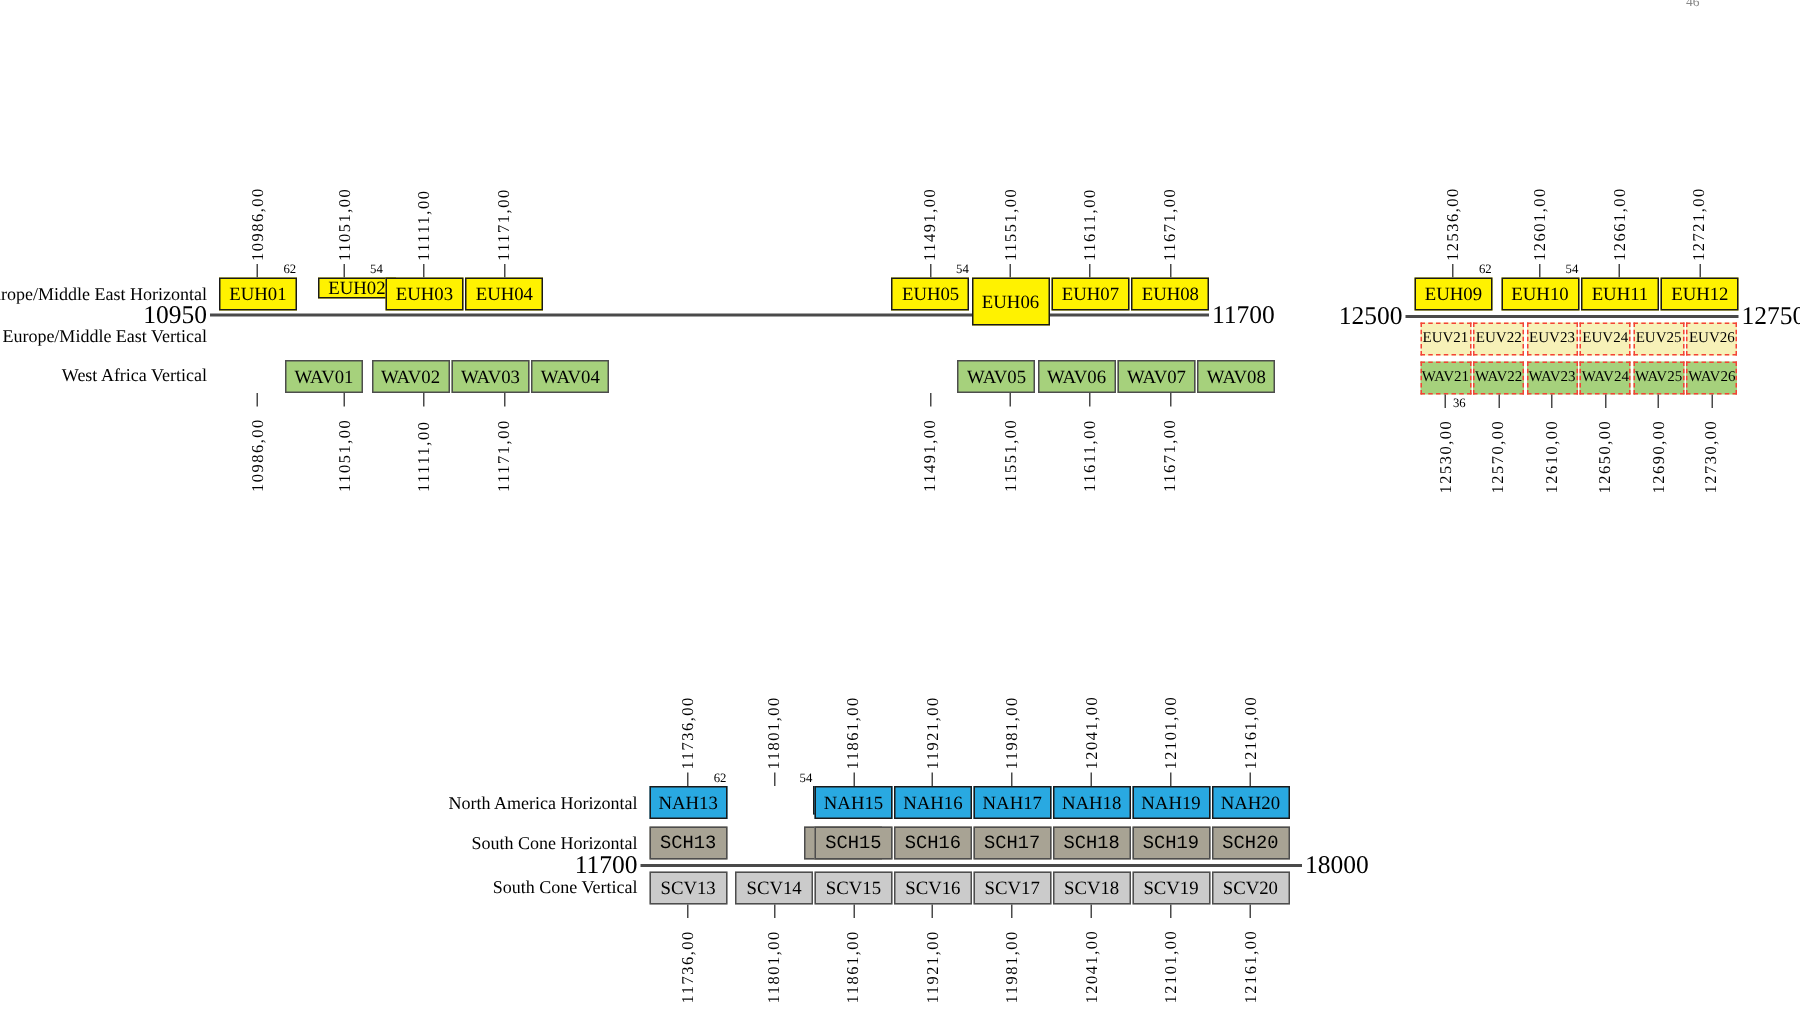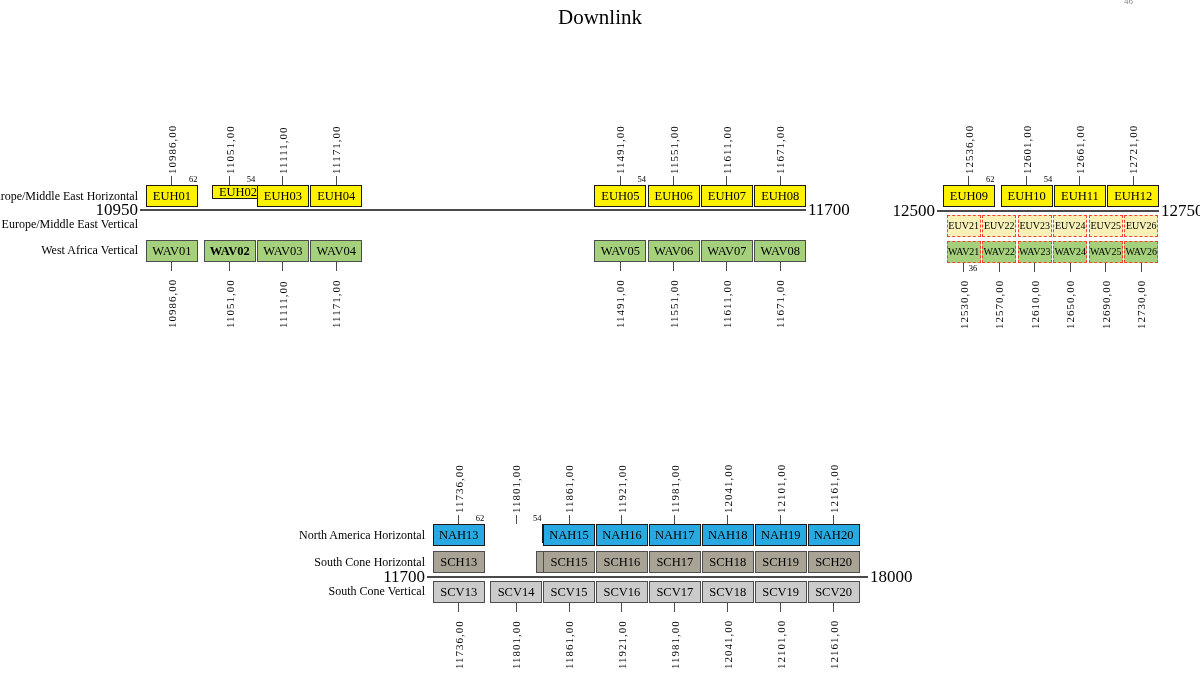--- a/index.html
+++ b/index.html
@@ -6,37 +6,36 @@
   #stage{position:relative;width:1200px;height:674px;background:#ffffff;overflow:hidden;
          font-family:"Liberation Serif",serif;color:#000;}
   .title{position:absolute;left:0;top:5px;width:1200px;text-align:center;font-size:21px;}
   .corner{position:absolute;left:1124px;top:-4px;font-size:9px;color:#888;}
   .axis-line{position:absolute;height:2px;background:#4a4a4a;}
   .axis-num{position:absolute;font-size:17px;line-height:17px;white-space:nowrap;}
   .beam-label{position:absolute;font-size:12px;line-height:13px;text-align:right;white-space:nowrap;}
   .chbox{position:absolute;box-sizing:border-box;display:flex;align-items:center;justify-content:center;
          font-size:12.5px;line-height:12px;white-space:nowrap;}
   .euh {background:var(--euh-fill);border:1.4px solid #1a1a1a;}
-  .wav {background:var(--wav-fill);border:1.4px solid #4d4d4d;}
+  .wav {background:var(--wav-fill);border:1.4px solid #4d4d4d;margin-left:44px;}
   .euv {background:var(--euv-fill);border:1.5px dashed var(--dashed-border);font-size:10px;}
   .wavd{background:var(--wav-fill);border:1.5px dashed var(--dashed-border);font-size:10px;}
   .nah {background:var(--nah-fill);border:1.4px solid #1a1a1a;}
-  .sch {background:var(--sch-fill);border:1.4px solid #4d4d4d;}
+  .sch {background:var(--sch-fill);border:1.4px solid #4d4d4d;font-family:Liberation Mono, monospace;}
   .scv {background:var(--scv-fill);border:1.4px solid #4d4d4d;}
   .tick{position:absolute;width:1px;background:#4a4a4a;}
   .vlabel{position:absolute;height:12px;line-height:12px;font-size:11px;letter-spacing:1px;
           white-space:nowrap;transform:rotate(-90deg);transform-origin:left bottom;}
   .supnum{position:absolute;font-size:8.5px;line-height:9px;}
 </style>
 </head>
 <body>
 
 <div id="stage">
 
-  <div class="title">Downlink</div>
   <div class="corner">46</div>
 
   <div class="axis-line" style="left:140px;top:209px;width:666px;"></div>
   <div class="axis-num" style="left:86px;top:201px;width:52px;text-align:right;">10950</div>
   <div class="axis-num" style="left:808px;top:201px;">11700</div>
 
   <div class="axis-line" style="left:937px;top:210px;width:222px;"></div>
   <div class="axis-num" style="left:883px;top:202px;width:52px;text-align:right;">12500</div>
   <div class="axis-num" style="left:1161px;top:202px;">12750</div>
 
@@ -64,21 +63,21 @@
       <div class="chbox euh" style="left: 256.968px; top: 185px; width: 52px; height: 22px;">EUH03</div>
       <div class="tick" style="left: 282.468px; top: 176px; height: 9px;"></div>
       <div class="vlabel" style="left: 288.968px; top: 162px;">11111,00</div>
       <div class="chbox euh" style="left: 310.248px; top: 185px; width: 52px; height: 22px;">EUH04</div>
       <div class="tick" style="left: 335.748px; top: 176px; height: 9px;"></div>
       <div class="vlabel" style="left: 342.248px; top: 162px;">11171,00</div>
       <div class="chbox euh" style="left: 594.408px; top: 185px; width: 52px; height: 22px;">EUH05</div>
       <div class="tick" style="left: 619.908px; top: 176px; height: 9px;"></div>
       <div class="vlabel" style="left: 626.408px; top: 162px;">11491,00</div>
       <div class="supnum" style="left: 637.408px; top: 175px;">54</div>
-      <div class="chbox euh" style="left: 647.688px; top: 185px; width: 52px; height: 22px; text-align: center;">EUH06</div>
+      <div class="chbox euh" style="left: 647.688px; top: 185px; width: 52px; height: 32px; text-align: center;">EUH06</div>
       <div class="tick" style="left: 673.188px; top: 176px; height: 9px;"></div>
       <div class="vlabel" style="left: 679.688px; top: 162px;">11551,00</div>
       <div class="chbox euh" style="left: 700.968px; top: 185px; width: 52px; height: 22px;">EUH07</div>
       <div class="tick" style="left: 726.468px; top: 176px; height: 9px;"></div>
       <div class="vlabel" style="left: 732.968px; top: 162px;">11611,00</div>
       <div class="chbox euh" style="left: 754.248px; top: 185px; width: 52px; height: 22px;">EUH08</div>
       <div class="tick" style="left: 779.748px; top: 176px; height: 9px;"></div>
       <div class="vlabel" style="left: 786.248px; top: 162px;">11671,00</div>
       <div class="chbox euh" style="left: 942.968px; top: 185px; width: 52px; height: 22px;">EUH09</div>
       <div class="tick" style="left: 968.468px; top: 176px; height: 9px;"></div>
@@ -96,21 +95,21 @@
       <div class="vlabel" style="left: 1139.25px; top: 162px;">12721,00</div>
       <div class="chbox euv" style="left: 946.64px; top: 215px; width: 34px; height: 22px;">EUV21</div>
       <div class="chbox euv" style="left: 982.16px; top: 215px; width: 34px; height: 22px;">EUV22</div>
       <div class="chbox euv" style="left: 1017.68px; top: 215px; width: 34px; height: 22px;">EUV23</div>
       <div class="chbox euv" style="left: 1053.2px; top: 215px; width: 34px; height: 22px;">EUV24</div>
       <div class="chbox euv" style="left: 1088.72px; top: 215px; width: 34px; height: 22px;">EUV25</div>
       <div class="chbox euv" style="left: 1124.24px; top: 215px; width: 34px; height: 22px;">EUV26</div>
       <div class="chbox wav" style="left: 145.968px; top: 240px; width: 52px; height: 22px;">WAV01</div>
       <div class="tick" style="left: 171.468px; top: 262px; height: 9px;"></div>
       <div class="vlabel" style="left: 177.968px; top: 316px;">10986,00</div>
-      <div class="chbox wav" style="left: 203.688px; top: 240px; width: 52px; height: 22px; font-weight: bold;">WAV02</div>
+      <div class="chbox wav" style="left: 203.688px; top: 240px; width: 52px; height: 22px;">WAV02</div>
       <div class="tick" style="left: 229.188px; top: 262px; height: 9px;"></div>
       <div class="vlabel" style="left: 235.688px; top: 316px;">11051,00</div>
       <div class="chbox wav" style="left: 256.968px; top: 240px; width: 52px; height: 22px;">WAV03</div>
       <div class="tick" style="left: 282.468px; top: 262px; height: 9px;"></div>
       <div class="vlabel" style="left: 288.968px; top: 316px;">11111,00</div>
       <div class="chbox wav" style="left: 310.248px; top: 240px; width: 52px; height: 22px;">WAV04</div>
       <div class="tick" style="left: 335.748px; top: 262px; height: 9px;"></div>
       <div class="vlabel" style="left: 342.248px; top: 316px;">11171,00</div>
       <div class="chbox wav" style="left: 594.408px; top: 240px; width: 52px; height: 22px;">WAV05</div>
       <div class="tick" style="left: 619.908px; top: 262px; height: 9px;"></div>

